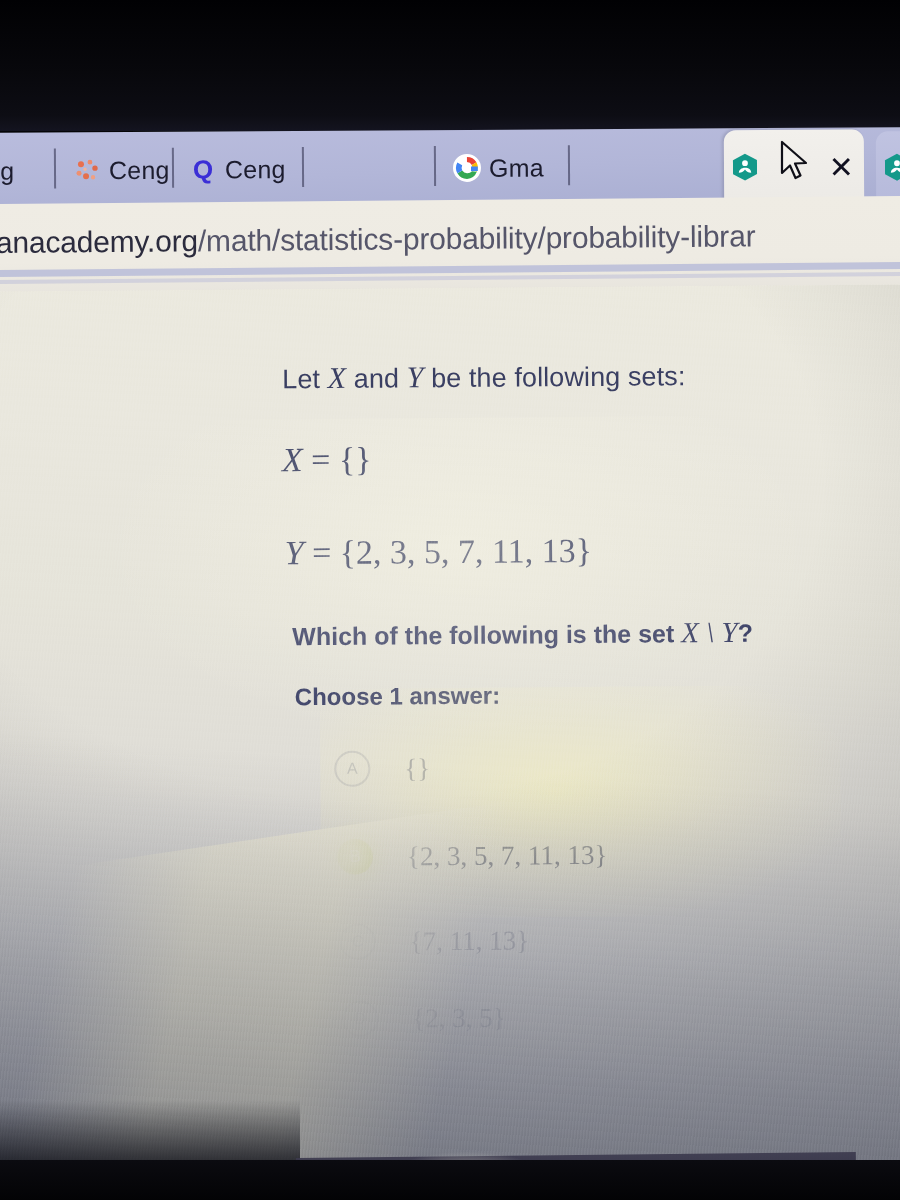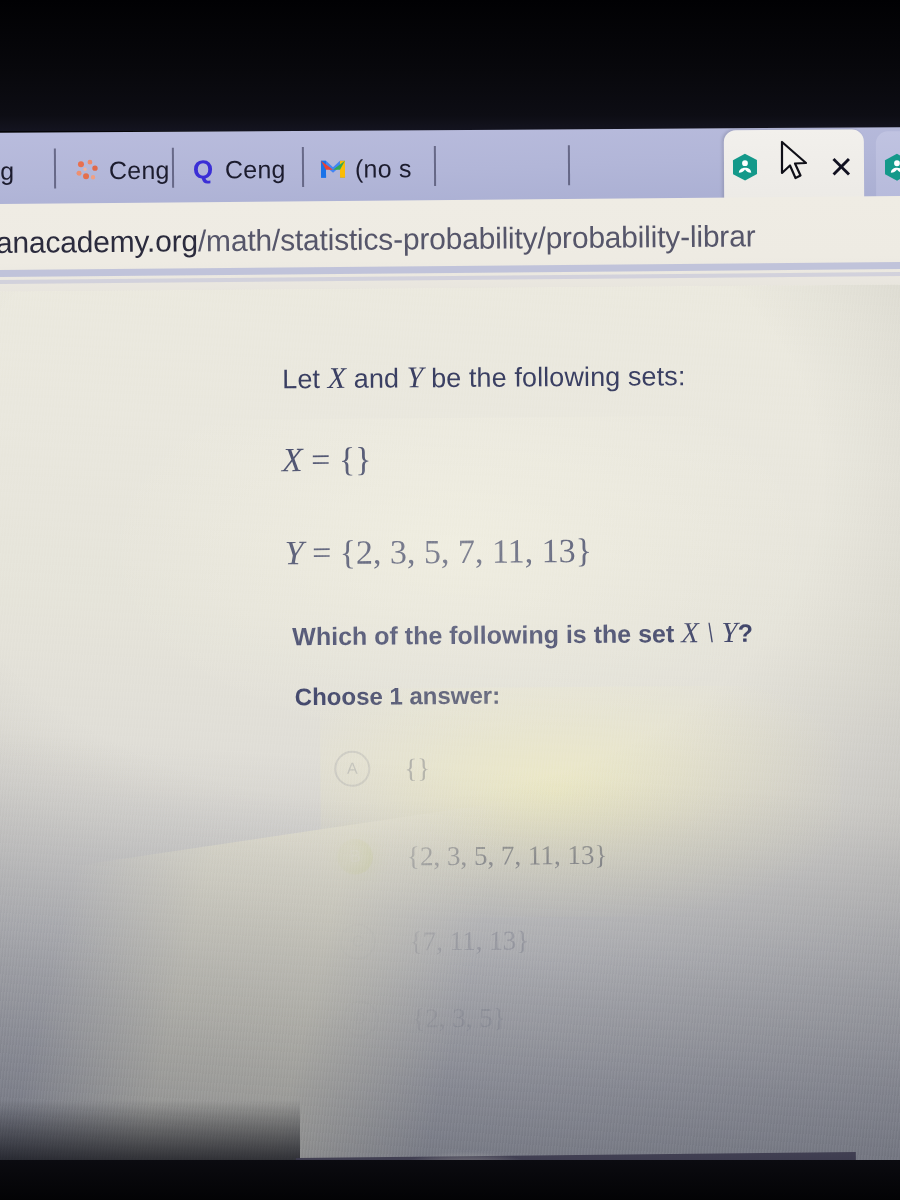--- a/index.html
+++ b/index.html
@@ -352,34 +352,35 @@
     <div class="tab" style="left:188px;width:120px;">
       <span class="fav">
         <svg viewBox="0 0 30 30">
           <text x="15" y="24" text-anchor="middle" font-size="26" font-weight="bold" font-family="Liberation Sans, sans-serif" fill="#3b2fd6">Q</text>
         </svg>
       </span>
       <span class="tab-label">Ceng</span>
     </div>
     <div class="tab-sep" style="left:308px;"></div>
 
-    <div class="tab" style="left:318px;width:120px;">
+    <div class="tab-sep" style="left:440px;"></div>
+
+    <div class="tab" style="left:452px;width:120px;">
       <span class="fav">
         <svg viewBox="0 0 30 30">
-          <path d="M3 7 L3 24 L8 24 L8 13 L15 19 L22 13 L22 24 L27 24 L27 7 L22 7 L15 13.5 L8 7 Z" fill="#4285f4"></path>
-          <path d="M3 7 L8 7 L8 24 L3 24 Z" fill="#1a73e8"></path>
-          <path d="M22 7 L27 7 L27 24 L22 24 Z" fill="#fbbc04"></path>
-          <path d="M3 7 L15 16 L8 16 Z" fill="#ea4335"></path>
-          <path d="M27 7 L15 16 L22 16 Z" fill="#34a853"></path>
+          <circle cx="15" cy="15" r="14" fill="#ffffff"></circle>
+          <path d="M15 4 a11 11 0 0 1 9.5 5.5 l-4.6 2.7 A6.3 6.3 0 0 0 15 9.2 Z" fill="#ea4335"></path>
+          <path d="M24.5 9.5 A11 11 0 0 1 24.8 19 l-5 -2.6 a6.3 6.3 0 0 0 0 -4.2 Z" fill="#fbbc05"></path>
+          <path d="M24.8 19 A11 11 0 0 1 15 26 a11 11 0 0 1 -9.6 -5.6 l4.8 -2.8 A6.3 6.3 0 0 0 20 18.4 Z" fill="#34a853"></path>
+          <path d="M5.4 20.4 A11 11 0 0 1 5.4 9.6 l4.8 2.8 a6.3 6.3 0 0 0 0 5.2 Z" fill="#4285f4"></path>
+          <path d="M15 13.6 h10.8 v4.6 H19 v-4.6 Z" fill="#4285f4"></path>
         </svg>
       </span>
-      <span class="tab-label">(no s</span>
-    </div>
-    <div class="tab-sep" style="left:440px;"></div>
-
+      <span class="tab-label">Gma</span>
+    </div>
     <div class="tab-sep" style="left:574px;"></div>
 
 
     <div class="tab tab-active" style="left:730px;width:140px;">
       <span class="fav">
         <svg viewBox="0 0 30 30">
           <path d="M15 1.6 L27 8 v14 L15 28.4 L3 22 V8 Z" fill="#14998a"></path>
           <circle cx="15" cy="11" r="2.9" fill="#ffffff"></circle>
           <path d="M15 15.5 c-3.6 0 -6.2 2 -6.2 5 c3.3 0 5 -1.4 6.2 -3.2 c1.2 1.8 2.9 3.2 6.2 3.2 c0 -3 -2.6 -5 -6.2 -5 Z" fill="#ffffff"></path>
         </svg>

